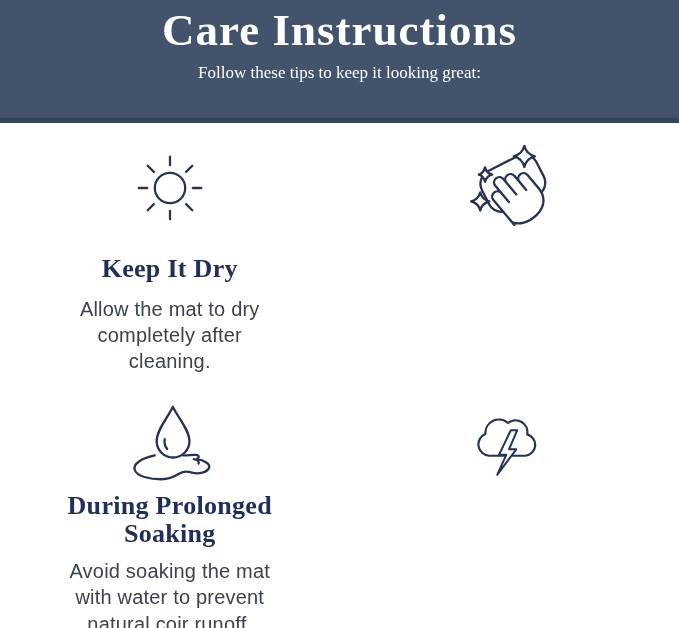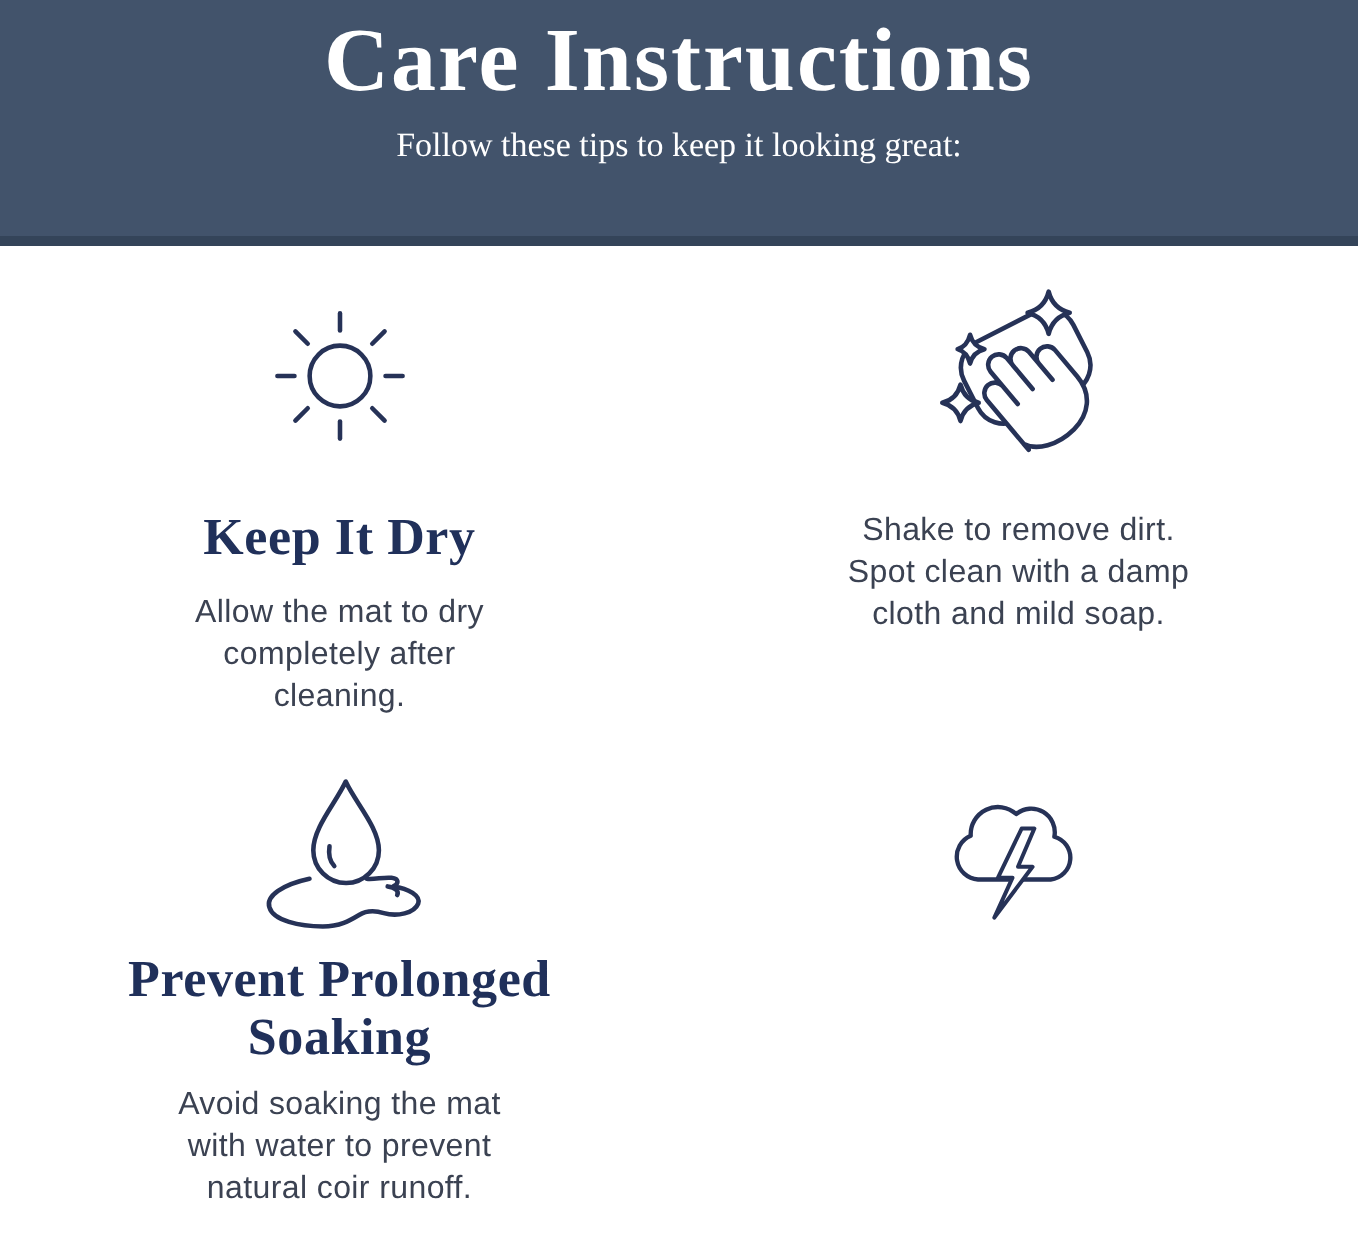--- a/index.html
+++ b/index.html
@@ -56,21 +56,21 @@
     font-weight: 700;
     font-size: 26px;
     line-height: 1.1;
     letter-spacing: 0.3px;
     color: var(--heading-text, #20305A);
     white-space: pre-line;
   }
   .card:nth-child(n+3) h2 { margin-bottom: 9px; }
   .card p {
     margin: 0;
-    font-size: 16px;
+    font-size: 20px;
     line-height: 1.32;
     letter-spacing: 0.2px;
     color: var(--body-text, #3B4252);
     white-space: pre-line;
   }
 </style>
 </head>
 <body>
 
 <header class="banner">
@@ -109,37 +109,34 @@
           <rect x="28" y="20" width="64" height="46" rx="15" transform="rotate(-27 60 43)"></rect>
           <g transform="translate(8,-6) rotate(-40 55 60)">
             <path fill="#fff" d="M33,84 L33,50 A5.5,5.5 0 0 1 44,50 L44,62 L44,40 A5.5,5.5 0 0 1 55,40 L55,61 L55,45 A5.5,5.5 0 0 1 66,45 L66,64 L66,53 A5.5,5.5 0 0 1 77,53 L77,71 C77,83 69,90 58,91 C46,92 36,87 33,80 Z"></path>
           </g>
           <path fill="#fff" d="M72,4 Q74.2,12.8 83,15 Q74.2,17.2 72,26 Q69.8,17.2 61,15 Q69.8,12.8 72,4 Z"></path>
           <path fill="#fff" d="M31,26.5 Q32.5,32.5 38.5,34 Q32.5,35.5 31,41.5 Q29.5,35.5 24.5,34 Q29.5,32.5 31,26.5 Z"></path>
           <path fill="#fff" d="M26,52.5 Q27.9,60.1 35.5,62 Q27.9,63.9 26,71.5 Q24.1,63.9 16.5,62 Q24.1,60.1 26,52.5 Z"></path>
         </g>
       </svg>
     </div>
-    <p>Shake to remove dirt.
-Spot clean with a damp
-cloth and mild soap.</p>
   </section>
 
   <section class="card">
     <div class="icon-wrap">
       <svg width="96" height="82" viewBox="0 0 100 86">
         <g fill="none" stroke="currentColor" stroke-width="2.4" stroke-linecap="round" stroke-linejoin="round">
           <path d="M34,56 C20,59 11,65 13,71 C15,78 29,81 41,81 C50,81 55,78 60,75 C64,72.5 68,72.5 73,74 C80,76 89,74 91,69 C92.5,65 86,61 78,60 C81,58.5 81,56 77,55.5 C73,55 68,56.5 64,56"></path>
           <path d="M75,60 C79,60.5 81,62.5 80,64.5"></path>
           <path fill="#fff" d="M53,5 C48,16 36,29 36,41 A17.2,17.2 0 0 0 70.4,41 C70.4,29 58,16 53,5 Z"></path>
           <path d="M44.5,39 C43.8,43.5 44.8,47 47,49.3"></path>
         </g>
       </svg>
     </div>
-    <h2>Prevent Prolonged
+    <h2>During Prolonged
 Soaking</h2>
     <p>Avoid soaking the mat
 with water to prevent
 natural coir runoff.</p>
   </section>
 
   <section class="card">
     <div class="icon-wrap">
       <svg width="80" height="84" viewBox="0 0 88 92">
         <g fill="none" stroke="currentColor" stroke-width="2.4" stroke-linecap="round" stroke-linejoin="round">

